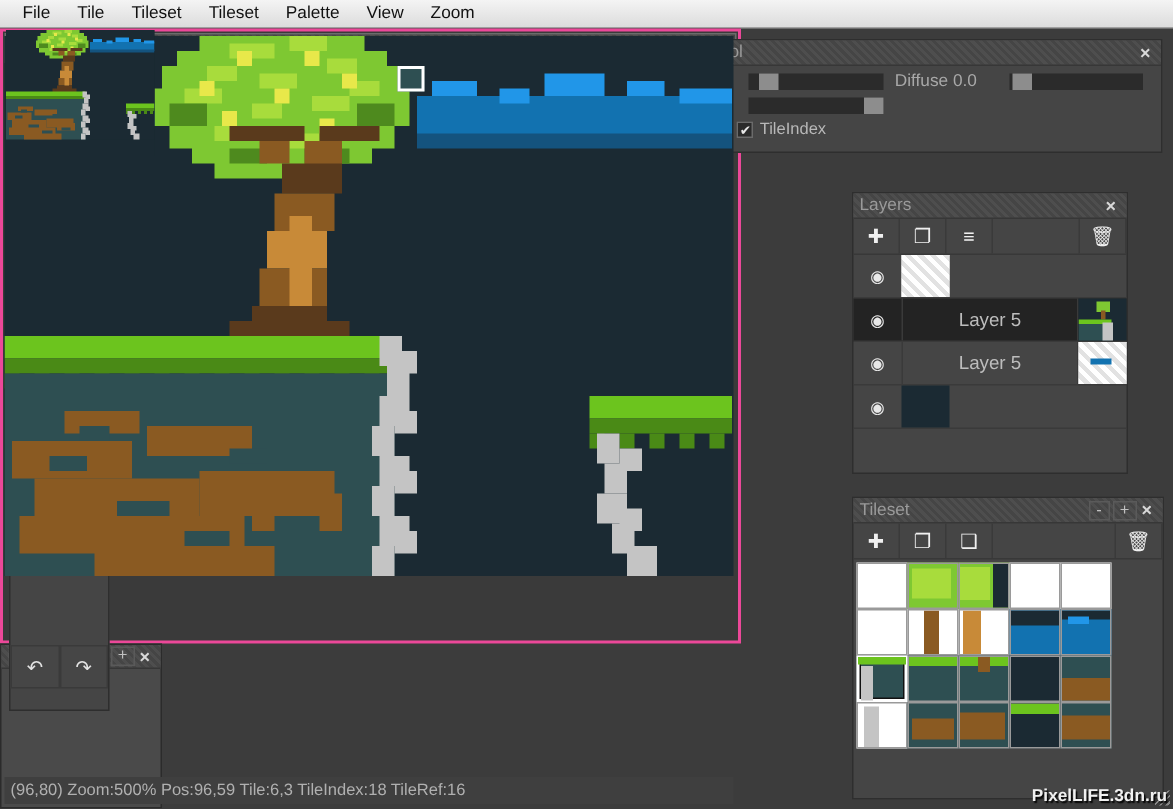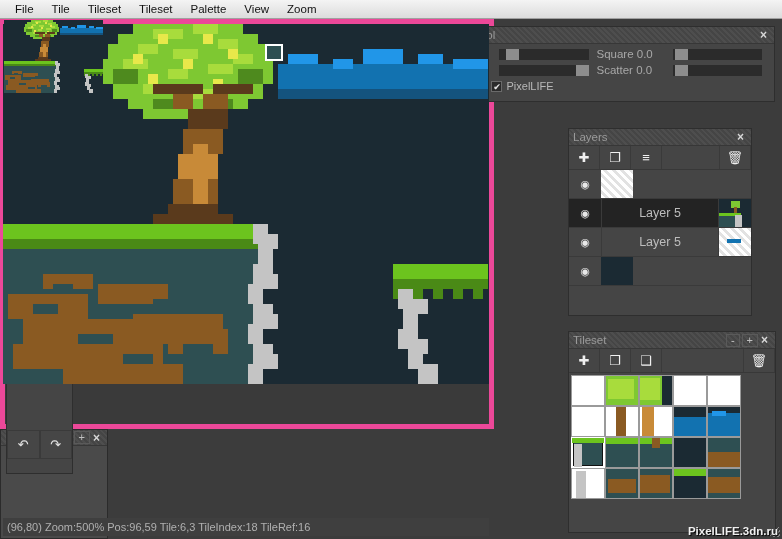--- a/index.html
+++ b/index.html
@@ -62,21 +62,21 @@
   .prow { display:flex; align-items:center; margin-bottom:4px; }
   .pfield { display:flex; align-items:center; width:50%; }
   .plabel { width:76px; color:#a8a8a8; font-size:11.5px; }
   .slider { flex:1; height:11px; background:#2b2b2b; position:relative; margin-right:8px; }
   .sknob { position:absolute; top:0; width:13px; height:11px; background:#8d8d8d; }
   .cbrow { display:flex; align-items:center; gap:18px; margin-top:3px; }
   .cb { display:flex; align-items:center; gap:4px; }
   .cbx { width:11px; height:11px; background:#2b2b2b; border:1px solid #6a6a6a;
          color:#e8e8e8; font-size:9px; text-align:center; line-height:10px; }
   
-  #docPanel { left:70px; top:123px; width:494px; height:410px; background:#3a3a3a; border:5px solid #ec4899;text-decoration:underline; }
+  #docPanel { left:70px; top:123px; width:494px; height:410px; background:#3a3a3a; border:2px solid #ec4899;text-decoration:underline; }
   #docTitle { height:20px; border:1px solid #6c6c6c; margin:1px;
               background-image:repeating-linear-gradient(45deg,#4e4e4e 0 2px,#454545 2px 4px);
               display:flex; align-items:center; padding:0 4px; color:#a5a5a5; font-size:12.5px; }
   #canvasArea { position:absolute; left:3px; top:24px; width:486px; height:360px;
                 background:#1b2a33; overflow:hidden; }
   #statusbar { position:absolute; left:3px; bottom:3px; width:486px; height:18px;
                background:#3f3f3f; color:#b0b0b0; font-size:11px; display:flex; align-items:center; padding-left:4px; }
   .resizer { position:absolute; right:2px; bottom:2px; width:10px; height:10px;
              background-image:repeating-linear-gradient(135deg,#8a8a8a 0 1px,transparent 1px 3px); }
   
@@ -239,48 +239,42 @@
   </div>
   <div class="pbody">
     <div class="prow">
       <div class="pfield">
         <span class="plabel">Size 1</span>
         <span class="slider">
             <span class="sknob" id="kn0" style="left: calc(8% + 0px);"></span>
           </span>
       </div>
       <div class="pfield">
-        <span class="plabel">Square 0.0</span>
+        <span class="plabel">Diffuse 0.0</span>
         <span class="slider">
             <span class="sknob" id="kn1" style="left: calc(3% + 0px);"></span>
           </span>
       </div>
     </div>
     <div class="prow">
       <div class="pfield">
         <span class="plabel">Opa 255</span>
         <span class="slider">
             <span class="sknob" id="kn2" style="left: calc(100% - 13px);"></span>
           </span>
       </div>
-      <div class="pfield">
-        <span class="plabel">Scatter 0.0</span>
-        <span class="slider">
-            <span class="sknob" id="kn3" style="left: calc(3% + 0px);"></span>
-          </span>
-      </div>
     </div>
     <div class="cbrow">
       <div class="cb">
         <span class="cbx">✔</span>
         <span>Square</span>
       </div>
       <div class="cb">
         <span class="cbx">✔</span>
-        <span>PixelLIFE</span>
+        <span>TileIndex</span>
       </div>
     </div>
   </div>
 </div>
 
 <div id="docPanel">
   <div id="docTitle">
     <span class="tt" style="flex:1">pixelTree.pyxel</span>
     <span class="xbtn">×</span>
   </div>

